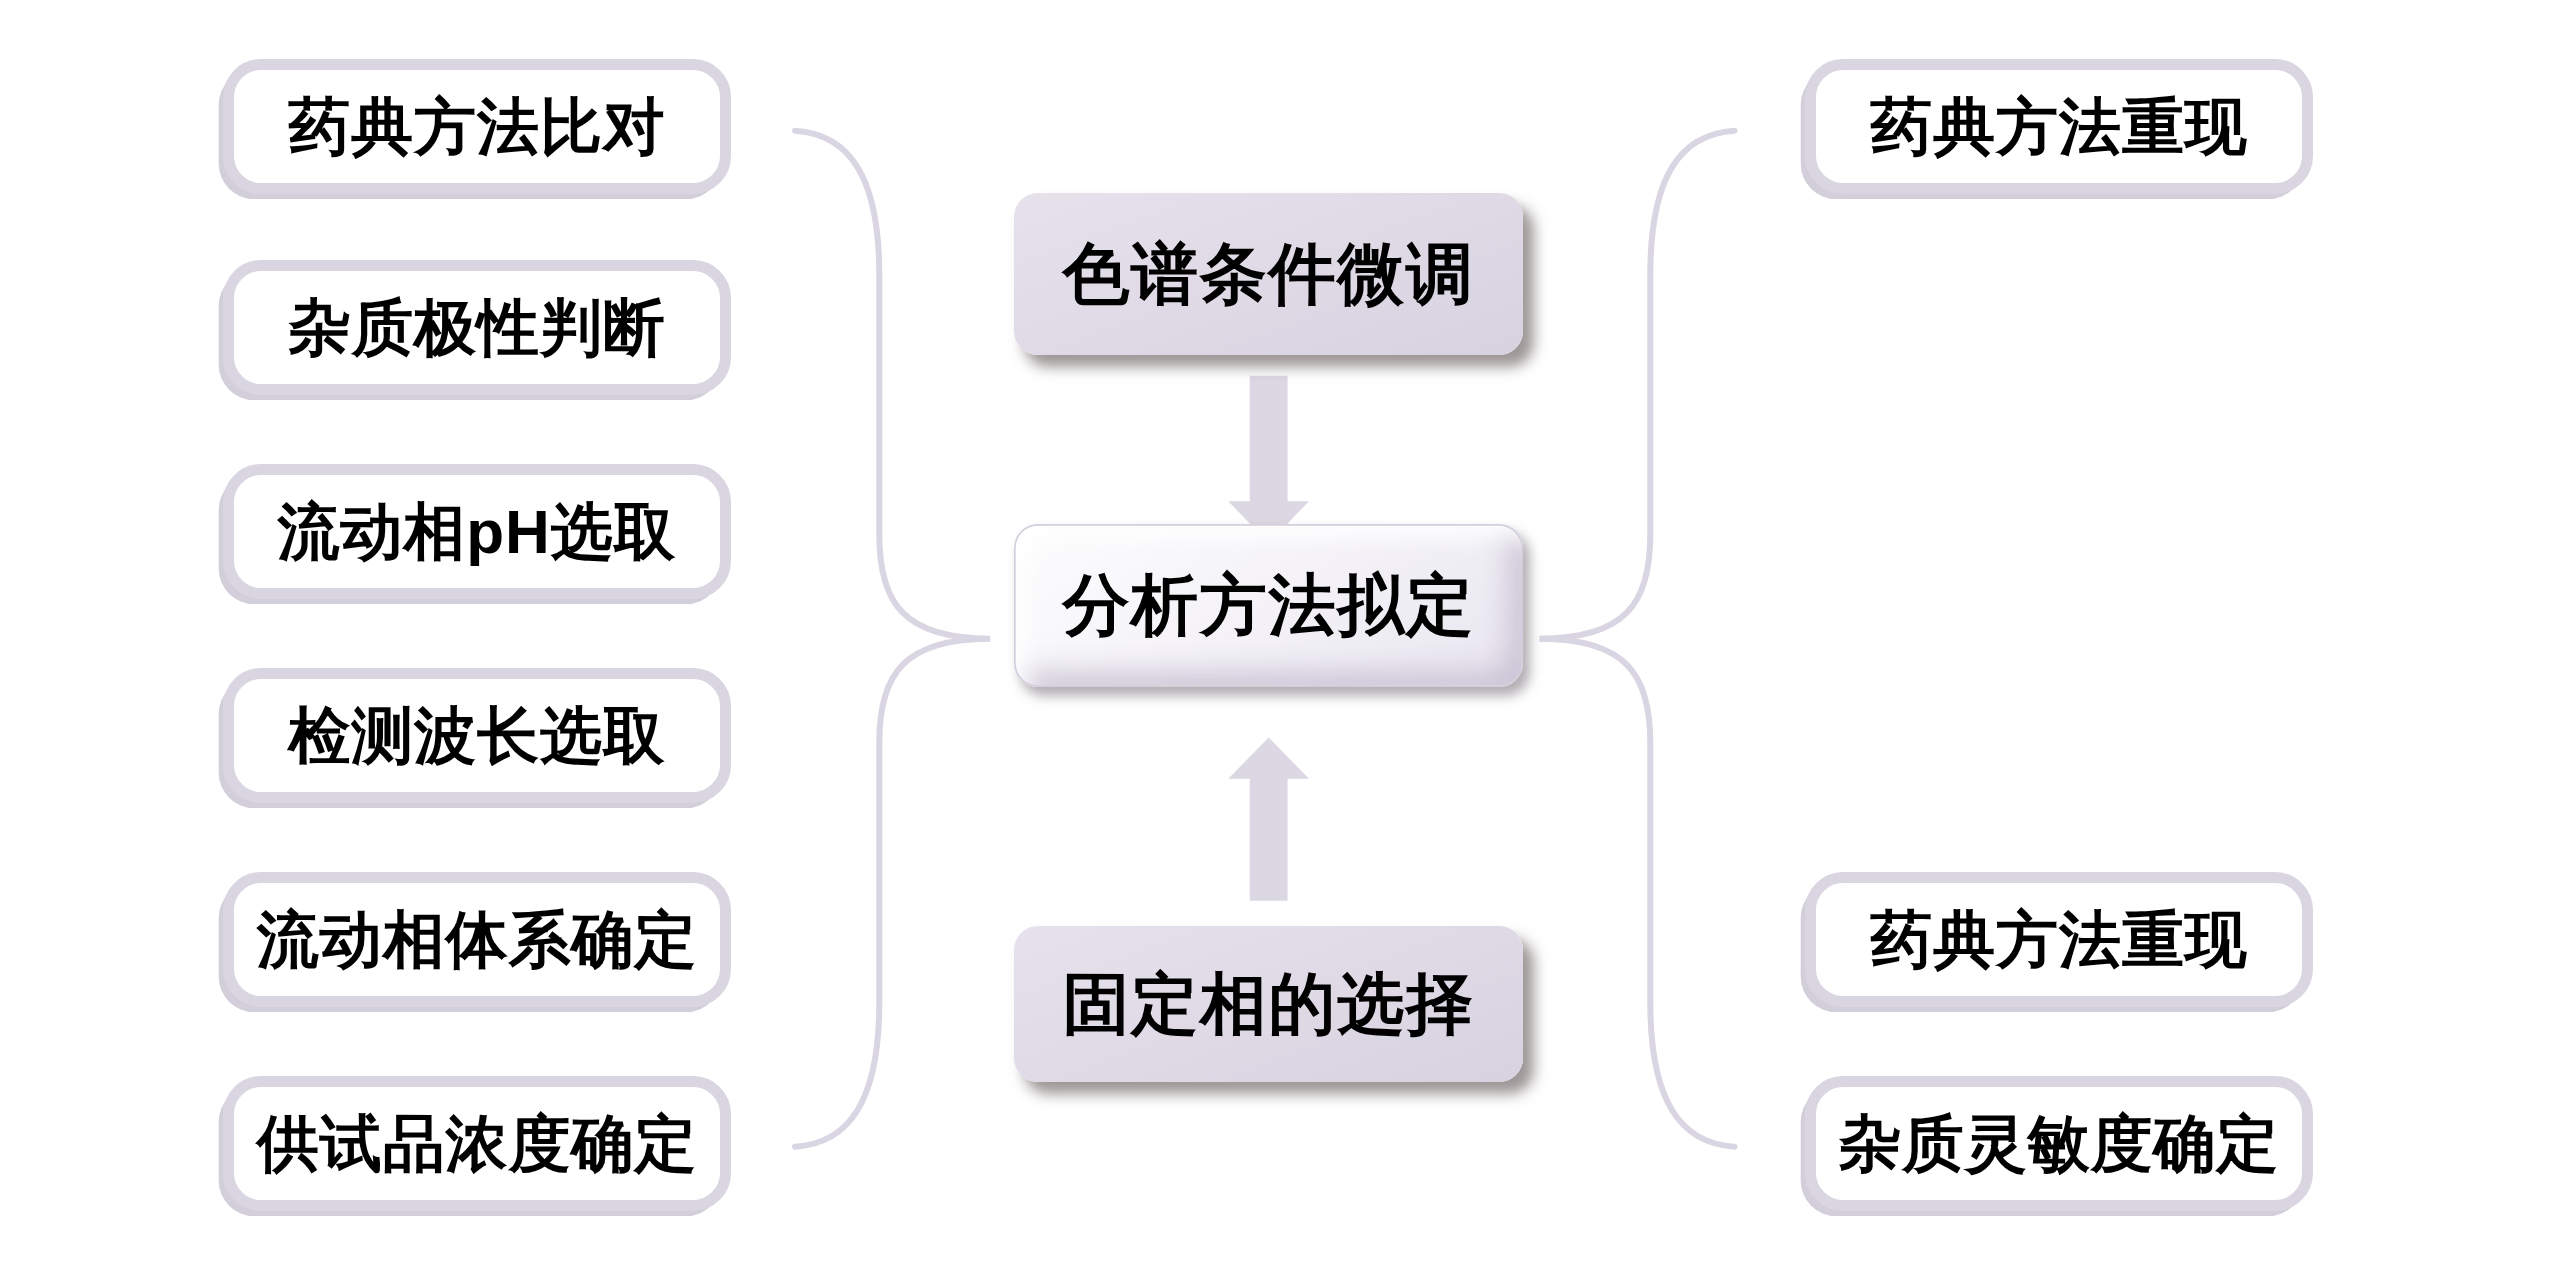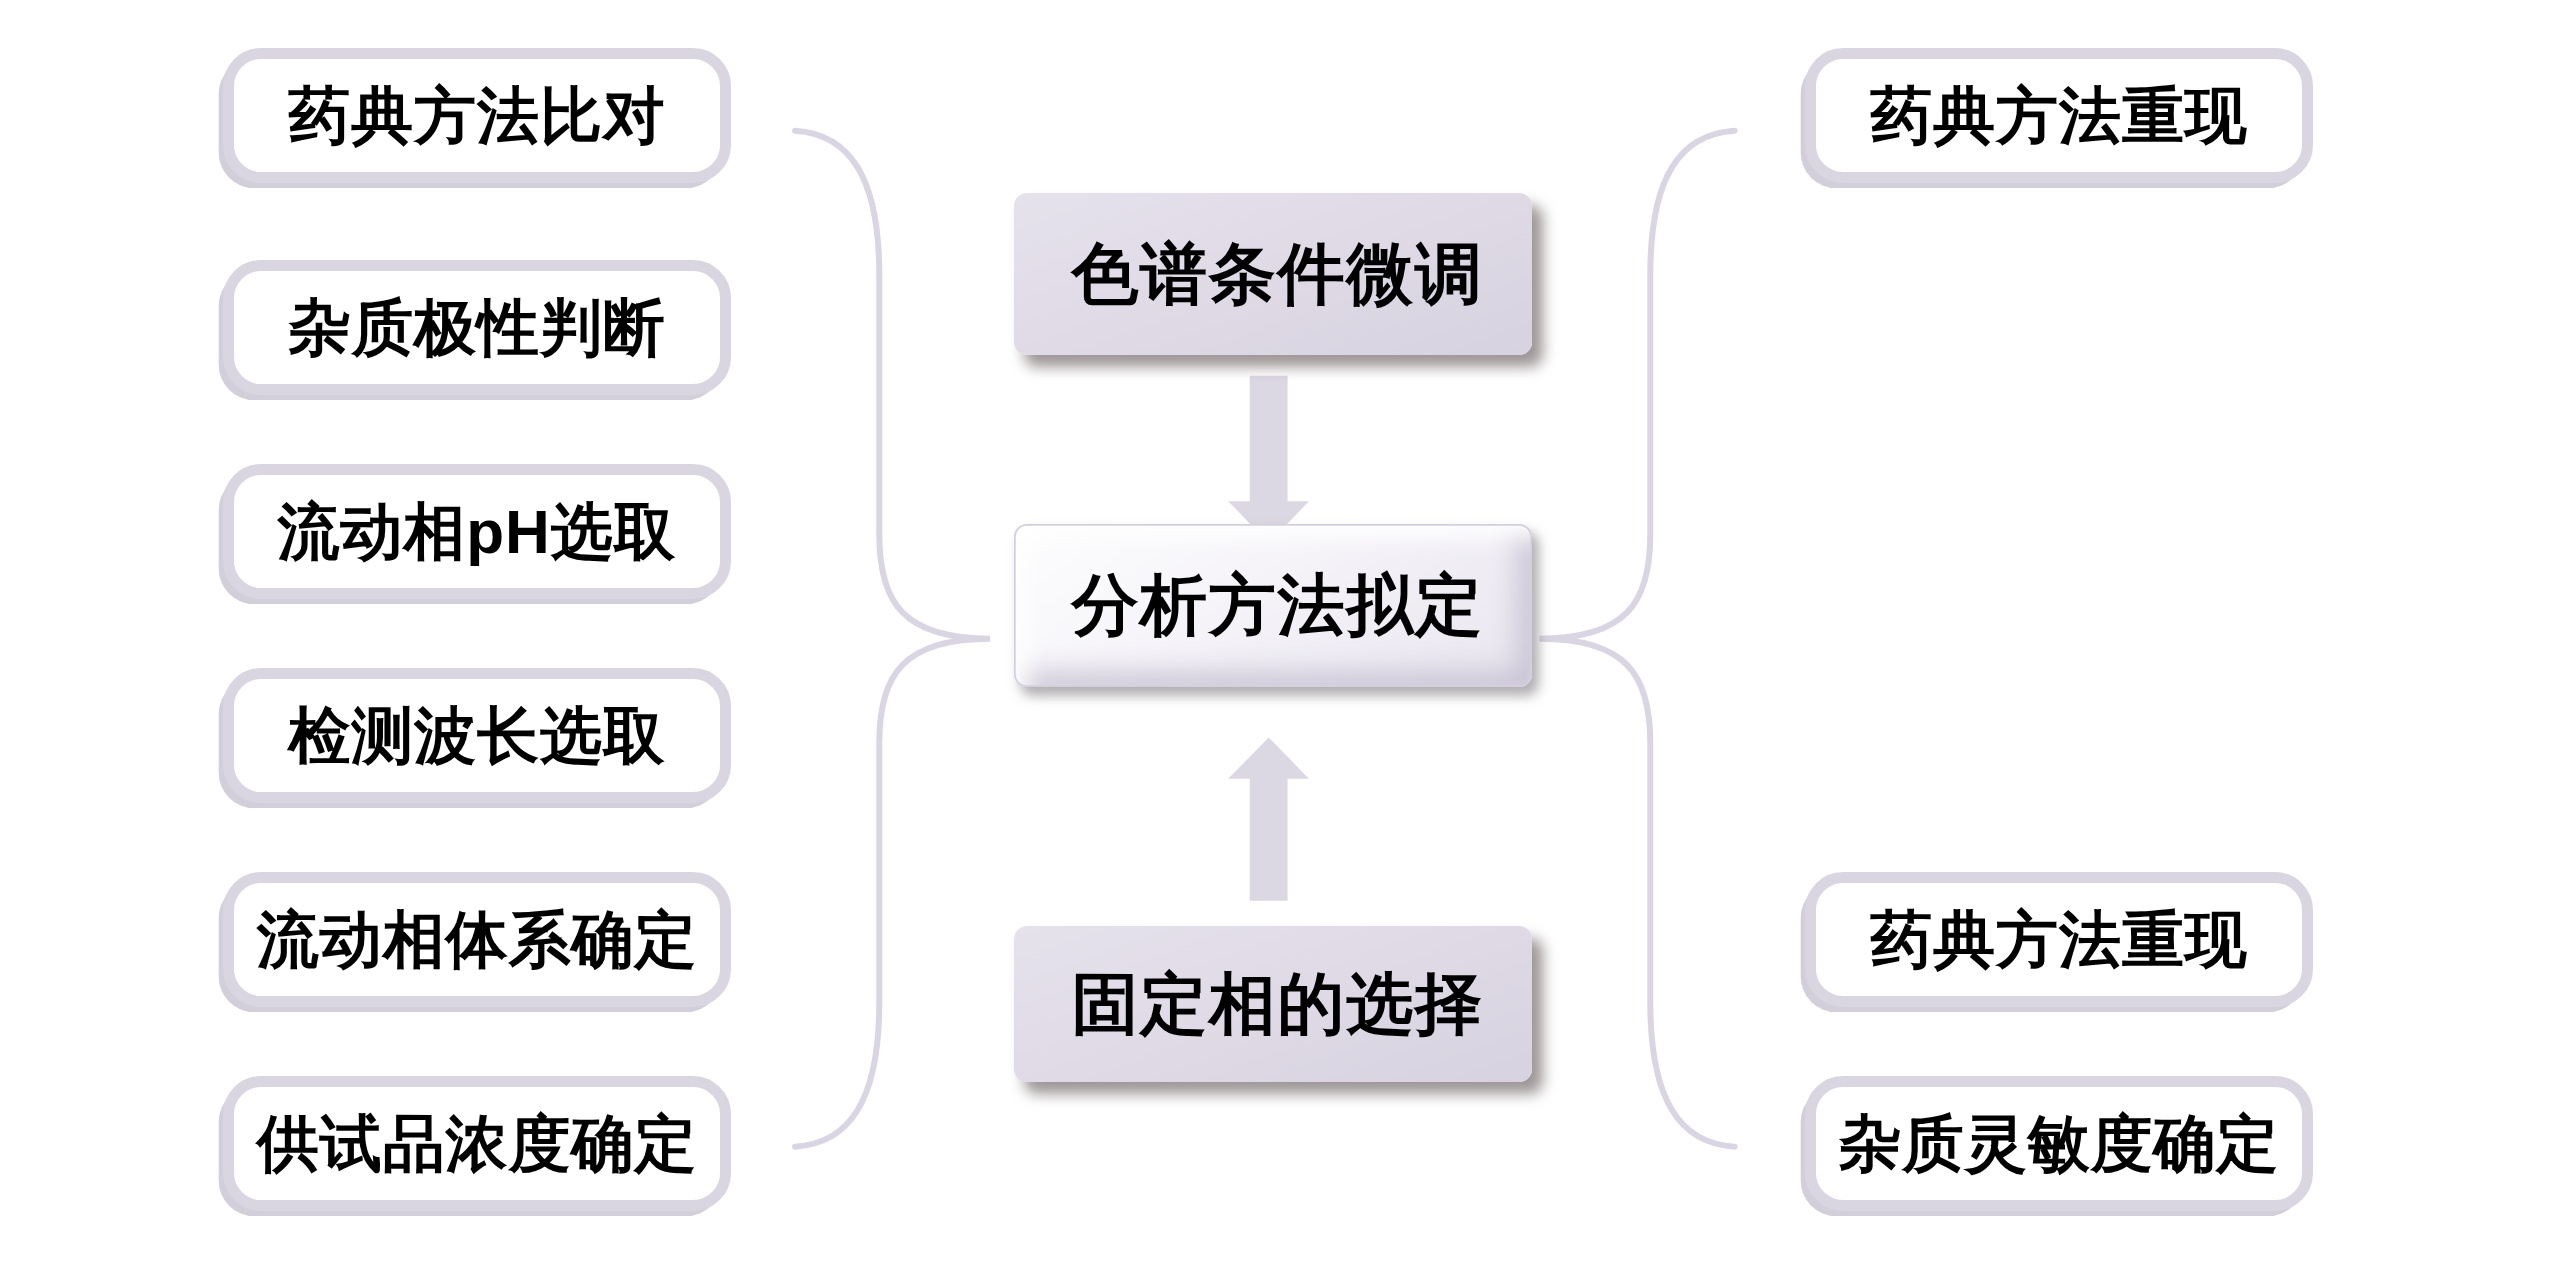--- a/index.html
+++ b/index.html
@@ -23,34 +23,33 @@
     box-shadow:-6.9px 7.7px 0 -2.6px #d2ceda;
     display:flex;align-items:center;justify-content:center;
     z-index:2;
   }
   .side-box .lbl{
     font-size:62px;font-weight:700;color:#000000;
     letter-spacing:0.9px;white-space:nowrap;
   }
   .col-left{left:223px;}
   .col-right{left:1805px;}
-  .row-0{top:48px;}
+  .row-0{top:59px;}
   .row-1{top:260px;}
   .row-2{top:464px;}
   .row-3{top:668px;}
   .row-4{top:872px;}
   .row-5{top:1076px;}
 
   .center-box{
     position:absolute;
     left:1014px;width:509px;
     display:flex;align-items:center;justify-content:center;
-    border-radius:13px;
+    border-radius:24px;
     z-index:2;
-    padding-left:9px;
   }
   .center-box .lbl{
     font-size:67px;font-weight:700;color:#000000;
     letter-spacing:1.7px;white-space:nowrap;
   }
   .center-soft{
     background:linear-gradient(160deg,#e6e2ec 0%,#ded9e5 55%,#d6d2df 100%);
     box-shadow:10.3px 12px 13.8px rgba(92,80,80,0.60);
   }
   #node-top{top:193px;height:162px;}

